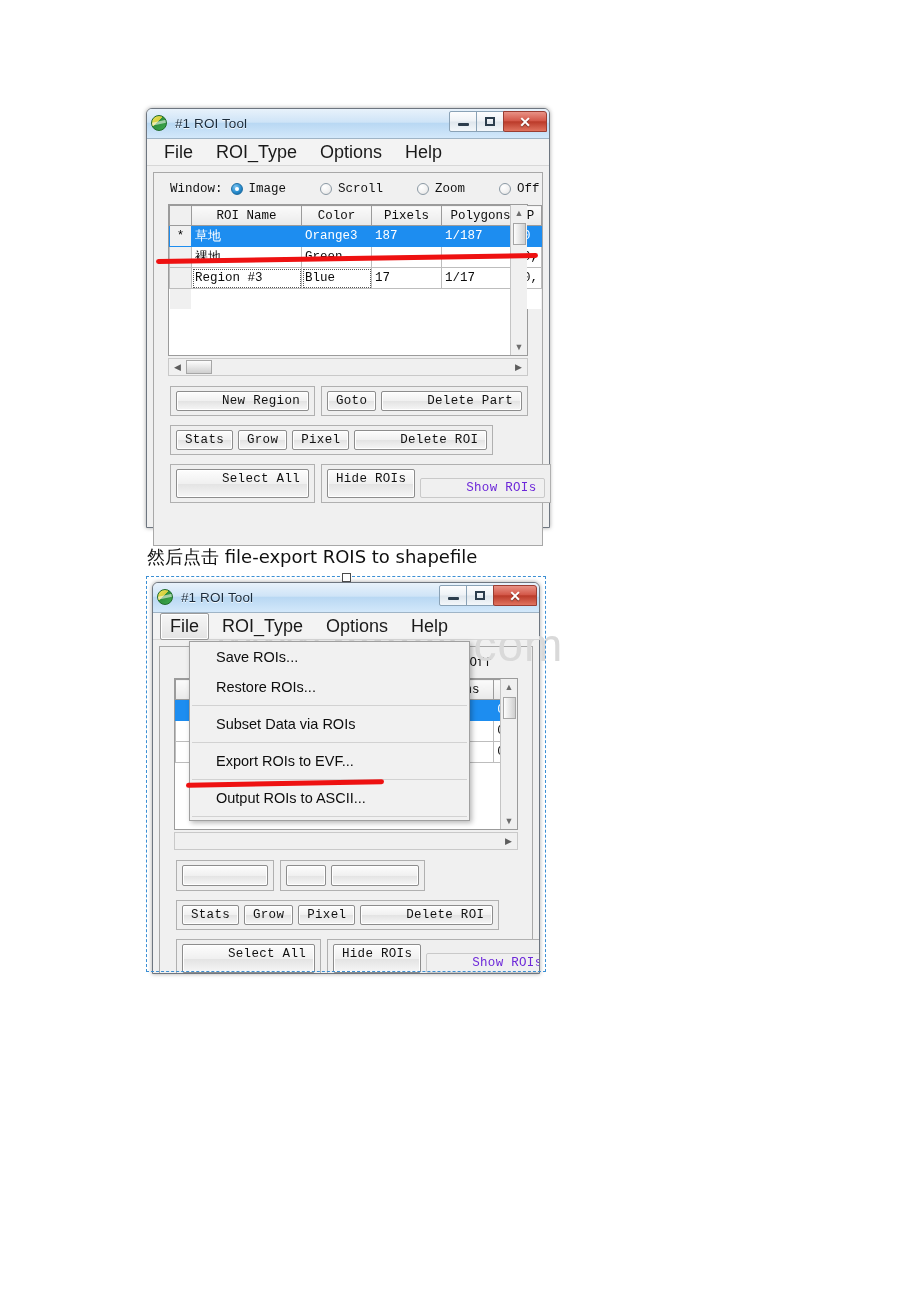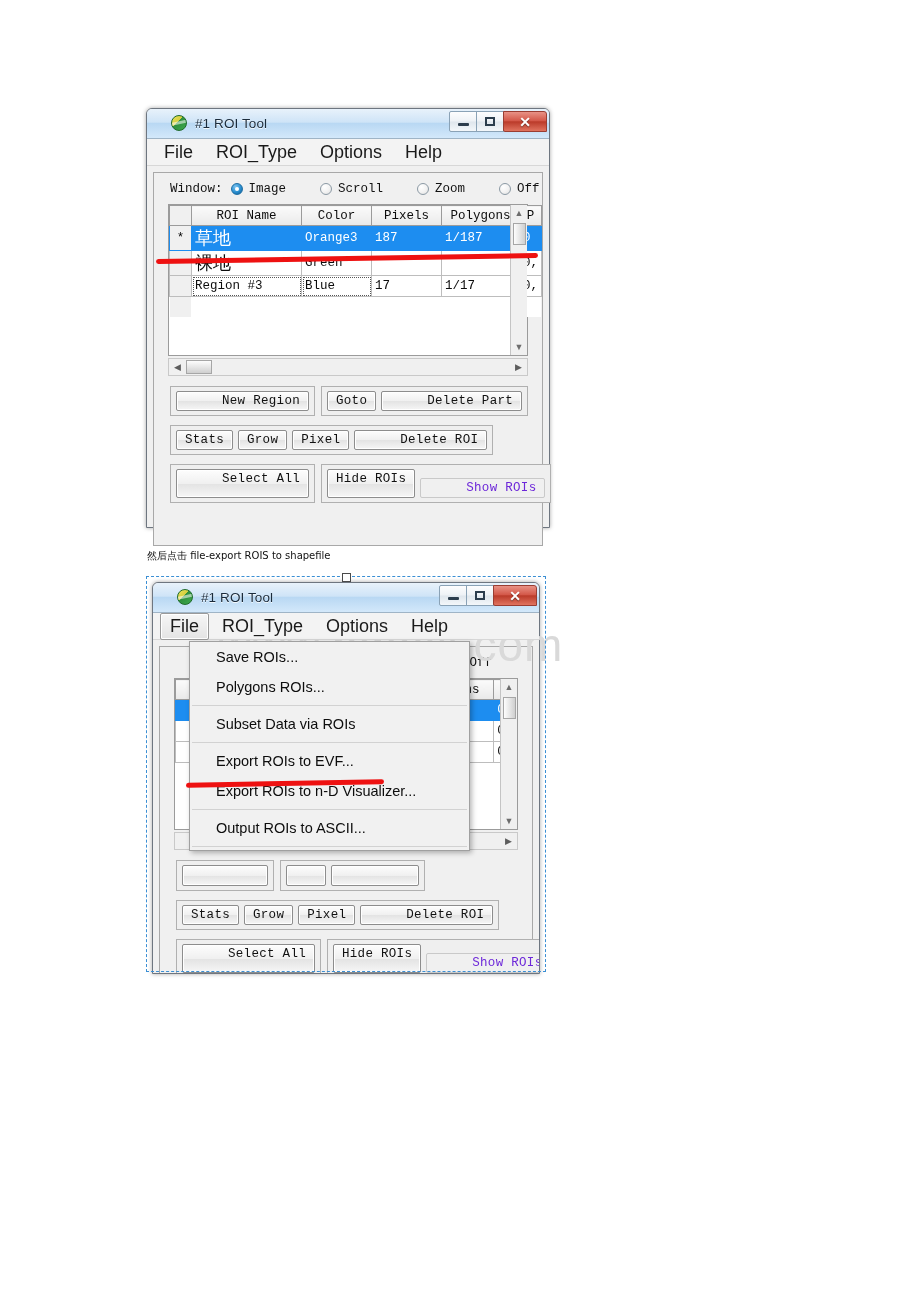--- a/index.html
+++ b/index.html
@@ -26,21 +26,21 @@
   }
   .titlebar {
     height: 30px;
     position: relative;
     border-radius: 5px 5px 0 0;
     background: linear-gradient(to bottom,
         #e8f2fb 0%, #cfe4f7 45%, #b9d8f3 50%, #d3e8fa 100%);
     border-bottom: 1px solid #9fb4c6;
     display: flex;
     align-items: center;
-    padding-left: 24px;
+    padding-left: 4px;
     box-sizing: border-box;
   }
   .title-icon {
     width: 17px; height: 17px;
     margin-right: 7px;
     position: relative;
     flex: 0 0 auto;
   }
   .title-icon .globe {
     position: absolute;
@@ -232,21 +232,21 @@
     width: 22px;
     text-align: center;
     background: #f0f0f0 !important;
     border: 1px solid #9b9b9b;
     color: #000 !important;
   }
   th.markcell { background: #f0f0f0 !important; border-bottom: 1px solid #9b9b9b; }
   td.namecell { padding-left: 5px; }
   tr.dotted td.namecell,
   tr.dotted td.colorcell { outline: 1px dotted #555; outline-offset: -2px; }
-  .cn { font-family: Liberation Serif, serif; font-size: 18px; }
+  .cn { font-family: Liberation Serif, serif; font-size: 13px; }
   tr.blank td { height: 20px; border-color: transparent; }
 
   
   .vscroll {
     position: absolute;
     right: 0; top: 0; bottom: 0;
     width: 16px;
     background: #f0f0f0;
     border-left: 1px solid #c4c4c4;
     display: flex;
@@ -341,21 +341,21 @@
   }
 
   
   .caption {
     position: absolute;
     font-family: "Liberation Serif", serif;
     font-size: 16px;
     color: #101010;
     white-space: nowrap;
   }
-  .caption .han { font-family: "DejaVu Sans", sans-serif; font-size: 10px; }
+  .caption .han { font-family: "DejaVu Sans", sans-serif; font-size: 18px; }
 
   
   .watermark {
     position: absolute;
     font-family: "Liberation Sans", sans-serif;
     font-size: 46px;
     color: #d9d9d9;
     letter-spacing: 1px;
     z-index: 2;
     white-space: nowrap;
@@ -684,28 +684,27 @@
           <div class="btn disabled">Show ROIs</div>
         </div>
       </div>
     </div>
   </div>
 </div>
 
 <div class="dropdown" style="left:189px; top:641px; width:281px;">
 
   <div class="dd-item">Save ROIs...</div>
-  <div class="dd-item">Polygons ROIs...</div>
+  <div class="dd-item">Restore ROIs...</div>
   <div class="dd-sep"></div>
 
   <div class="dd-item">Subset Data via ROIs</div>
   <div class="dd-sep"></div>
 
   <div class="dd-item">Export ROIs to EVF...</div>
-  <div class="dd-item">Export ROIs to n-D Visualizer...</div>
   <div class="dd-sep"></div>
 
   <div class="dd-item">Output ROIs to ASCII...</div>
   <div class="dd-sep"></div>
 
 </div>
 
 <div class="redline" style="left:186px; top:781px; width:198px; height:5px; transform: rotate(-1.1deg);"></div>
 
 <div class="selframe" style="left:146px; top:576px; width:400px; height:396px;"></div>

